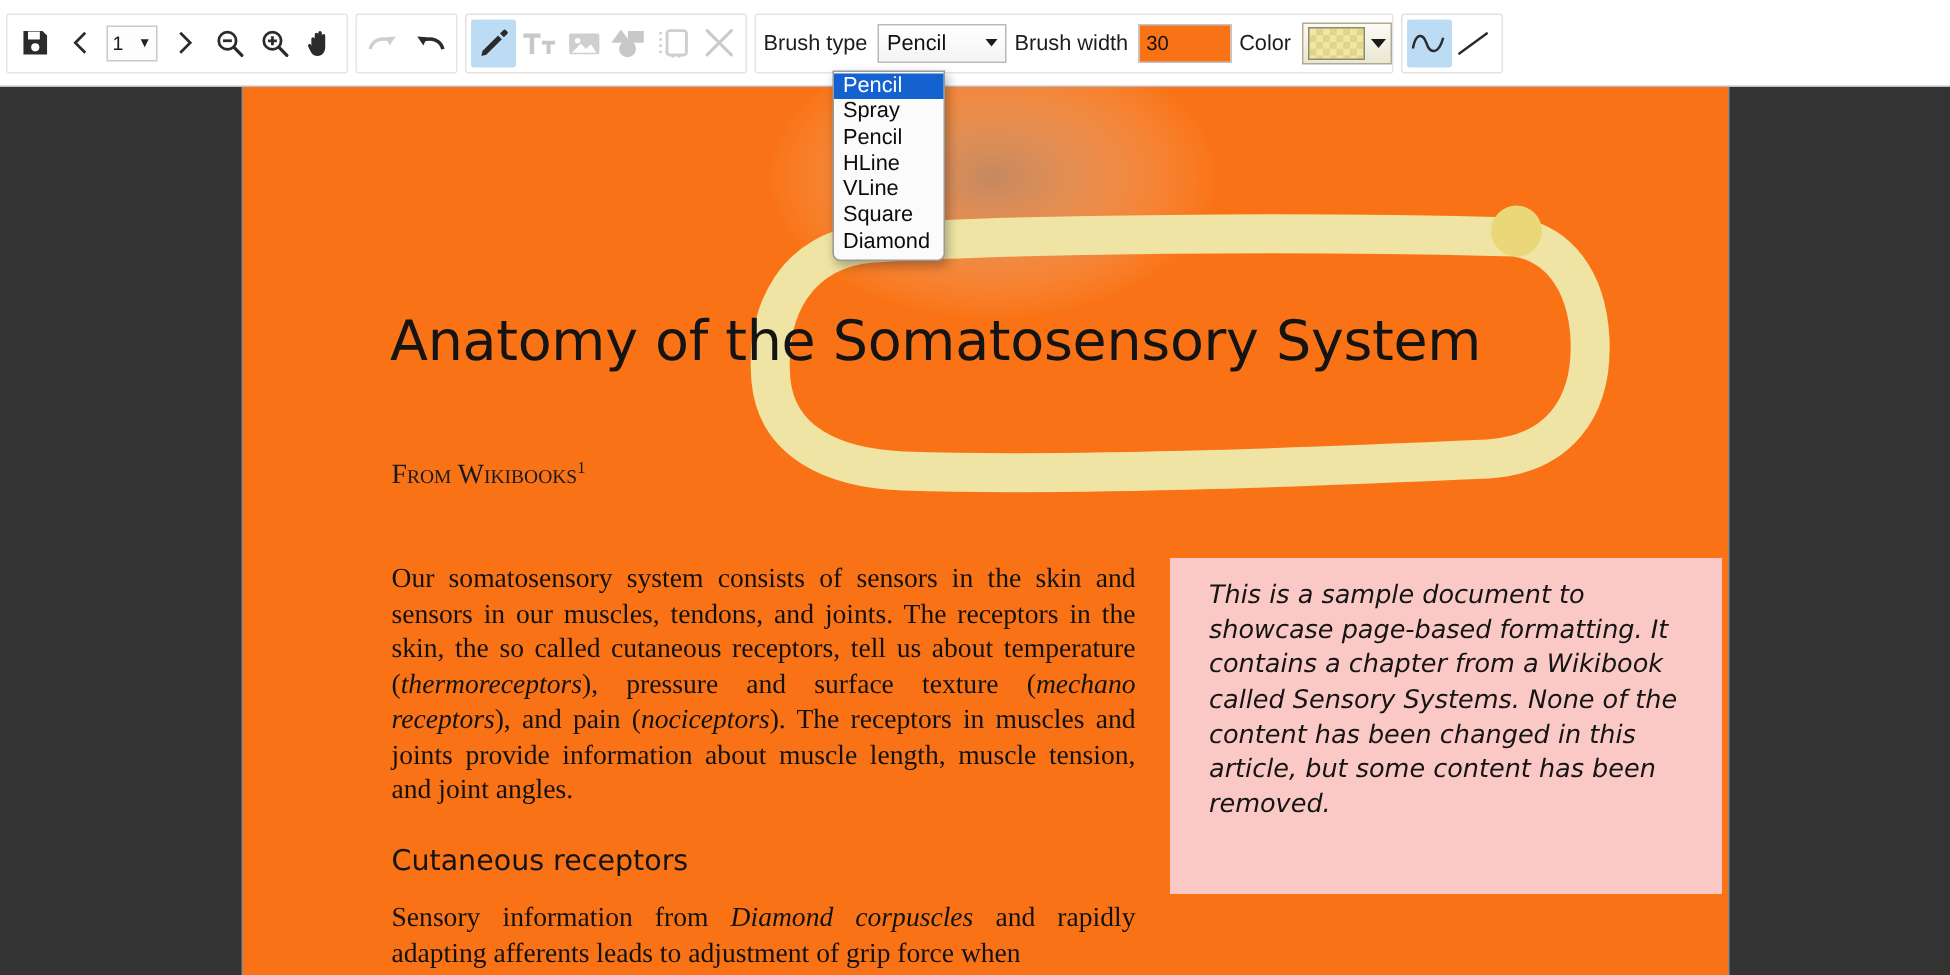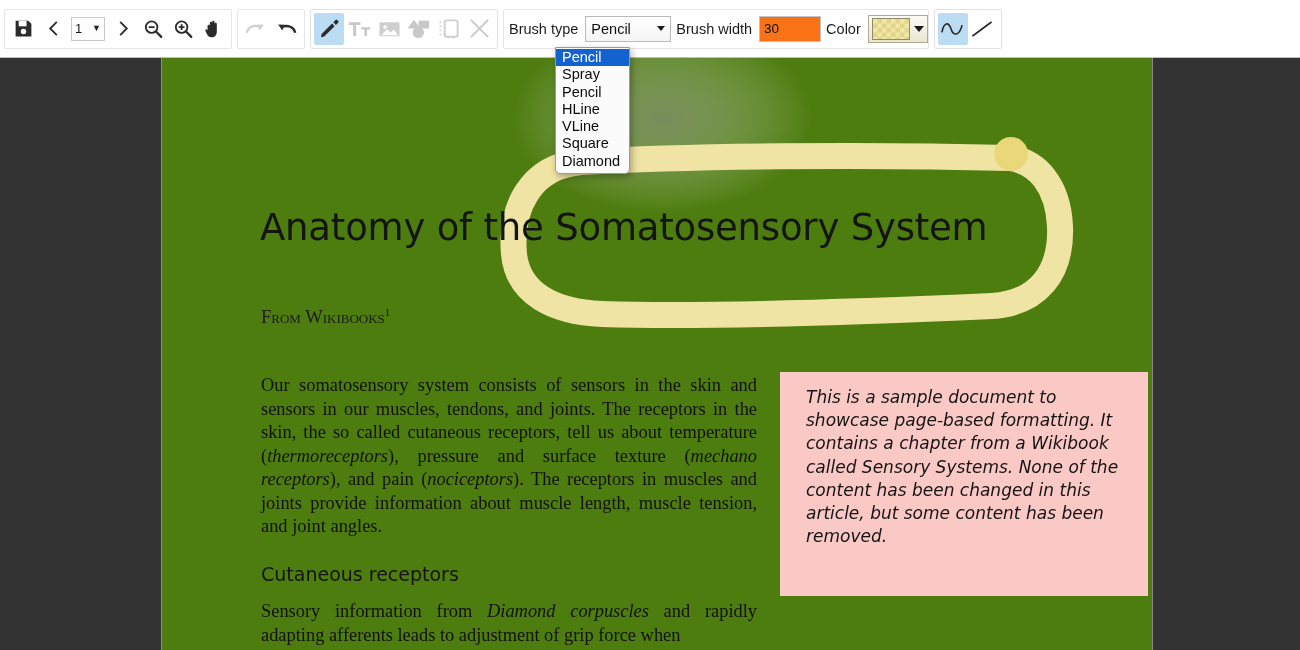--- a/index.html
+++ b/index.html
@@ -167,21 +167,21 @@
     width: 1300px;
     height: 592px;
     background: #333333;
     overflow: hidden;
   }
   #page {
     position: absolute;
     left: 162px; top: 0;
     width: 990px;
     height: 592px;
-    background: #4d7c0f;
+    background: #f97316;
     box-shadow: 0 0 0 1px #8a8a8a;
     overflow: hidden;
   }
 
   
   #hl { position:absolute; left:0; top:0; width:990px; height:592px; pointer-events:none; }
 
   
   .doc-title {
     position: absolute;

